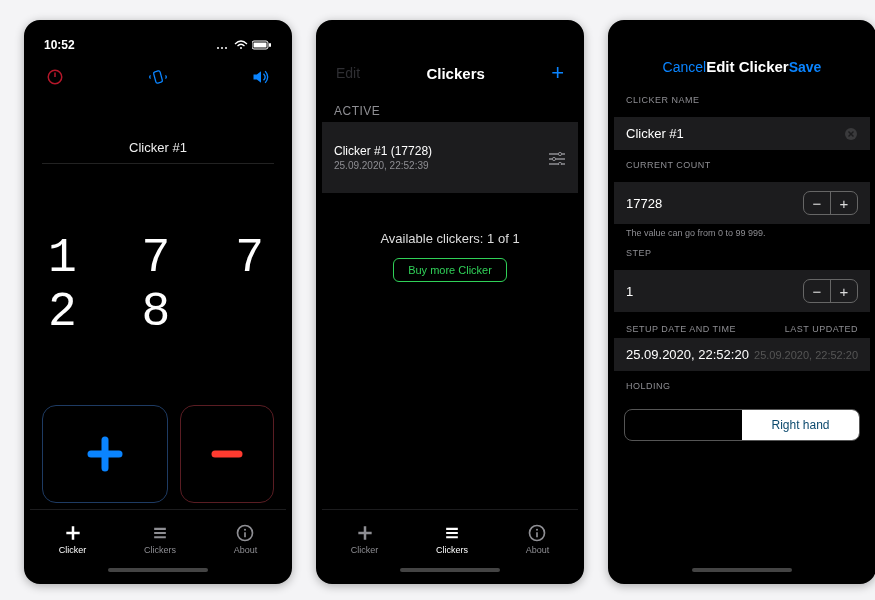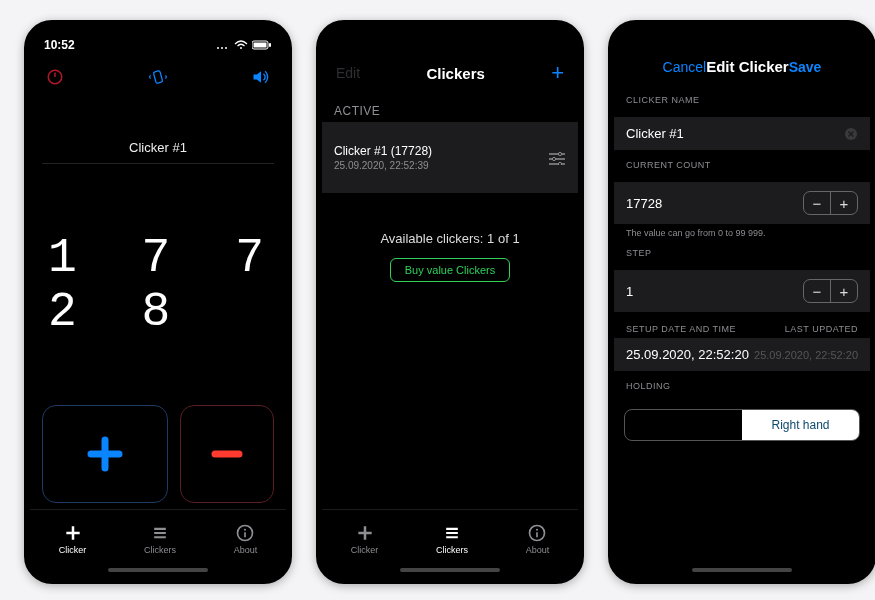--- a/index.html
+++ b/index.html
@@ -15,21 +15,21 @@
     display:flex;
     gap:24px;
     padding:20px 24px;
     align-items:flex-start;
   }
   .phone{
     width:256px;
     height:552px;
     background:#000;
     border:6px solid #000;
-    border-radius:28px;
+    border-radius:16px;
     box-shadow:0 2px 10px rgba(0,0,0,.3);
     position:relative;
     overflow:hidden;
     color:#fff;
     display:flex;
     flex-direction:column;
     flex:0 0 auto;
   }
   .notch{
     position:absolute;
@@ -278,21 +278,21 @@
             <circle cx="12" cy="3" r="1.6" fill="#1c1c1e" stroke="currentColor"></circle>
             <line x1="1" y1="8" x2="17" y2="8" stroke="currentColor" stroke-width="1.4"></line>
             <circle cx="6" cy="8" r="1.6" fill="#1c1c1e" stroke="currentColor"></circle>
             <line x1="1" y1="13" x2="17" y2="13" stroke="currentColor" stroke-width="1.4"></line>
             <circle cx="12" cy="13" r="1.6" fill="#1c1c1e" stroke="currentColor"></circle>
           </svg>
       </span>
     </div>
 
     <div class="avail">Available clickers: 1 of 1</div>
-    <div class="buy-btn">Buy value Clickers</div>
+    <div class="buy-btn">Buy more Clicker</div>
 
     <div class="fill"></div>
 
     <div class="tabbar">
       <div class="tab">
         <svg viewBox="0 0 24 24">
             <line x1="12" y1="4" x2="12" y2="20" stroke="currentColor" stroke-width="3"></line>
             <line x1="4" y1="12" x2="20" y2="12" stroke="currentColor" stroke-width="3"></line>
           </svg>
         <span>Clicker</span>

